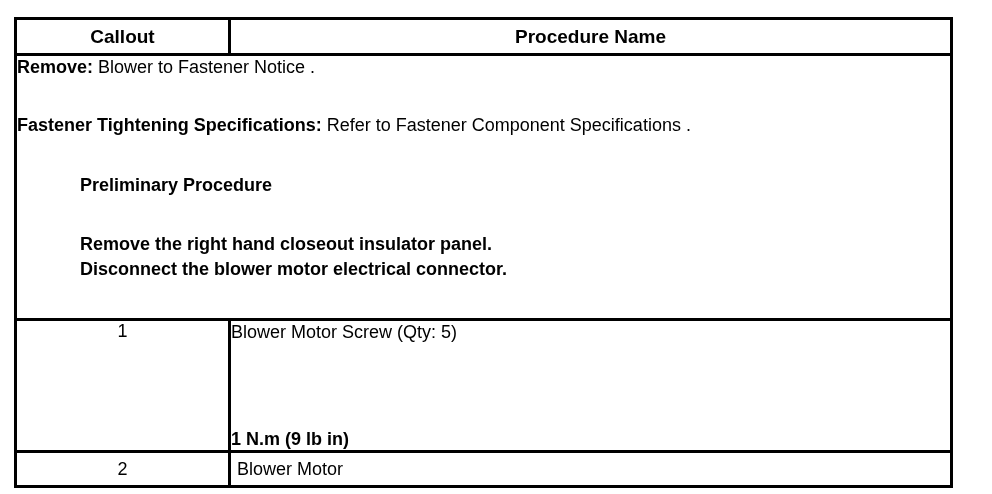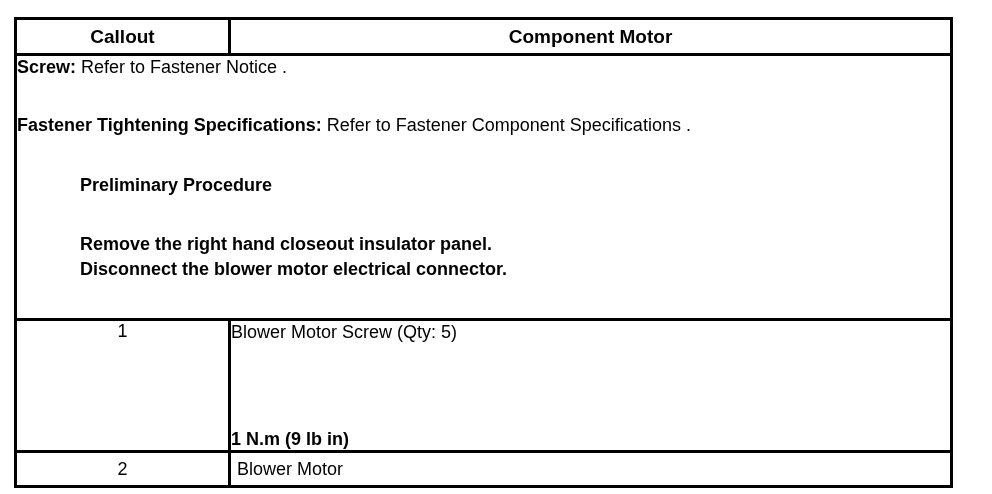--- a/index.html
+++ b/index.html
@@ -126,28 +126,28 @@
 
   <table class="callout-table">
     <colgroup>
       <col class="col-callout">
       <col class="col-name">
     </colgroup>
     <tbody>
 
       <tr>
         <th class="hdr-cell">Callout</th>
-        <th class="hdr-cell">Component Motor</th>
+        <th class="hdr-cell">Procedure Name</th>
       </tr>
 
       <tr>
         <td class="notice-cell" colspan="2">
 
           <div class="notice-line">
-            <b>Screw:</b><span> Refer to Fastener Notice .</span>
+            <b>Remove:</b><span> Blower to Fastener Notice .</span>
           </div>
 
           <div class="spacer-sm"></div>
 
           <div class="notice-line">
             <b>Fastener Tightening Specifications:</b><span> Refer to Fastener Component Specifications .</span>
           </div>
 
           <div class="spacer-md"></div>
 

